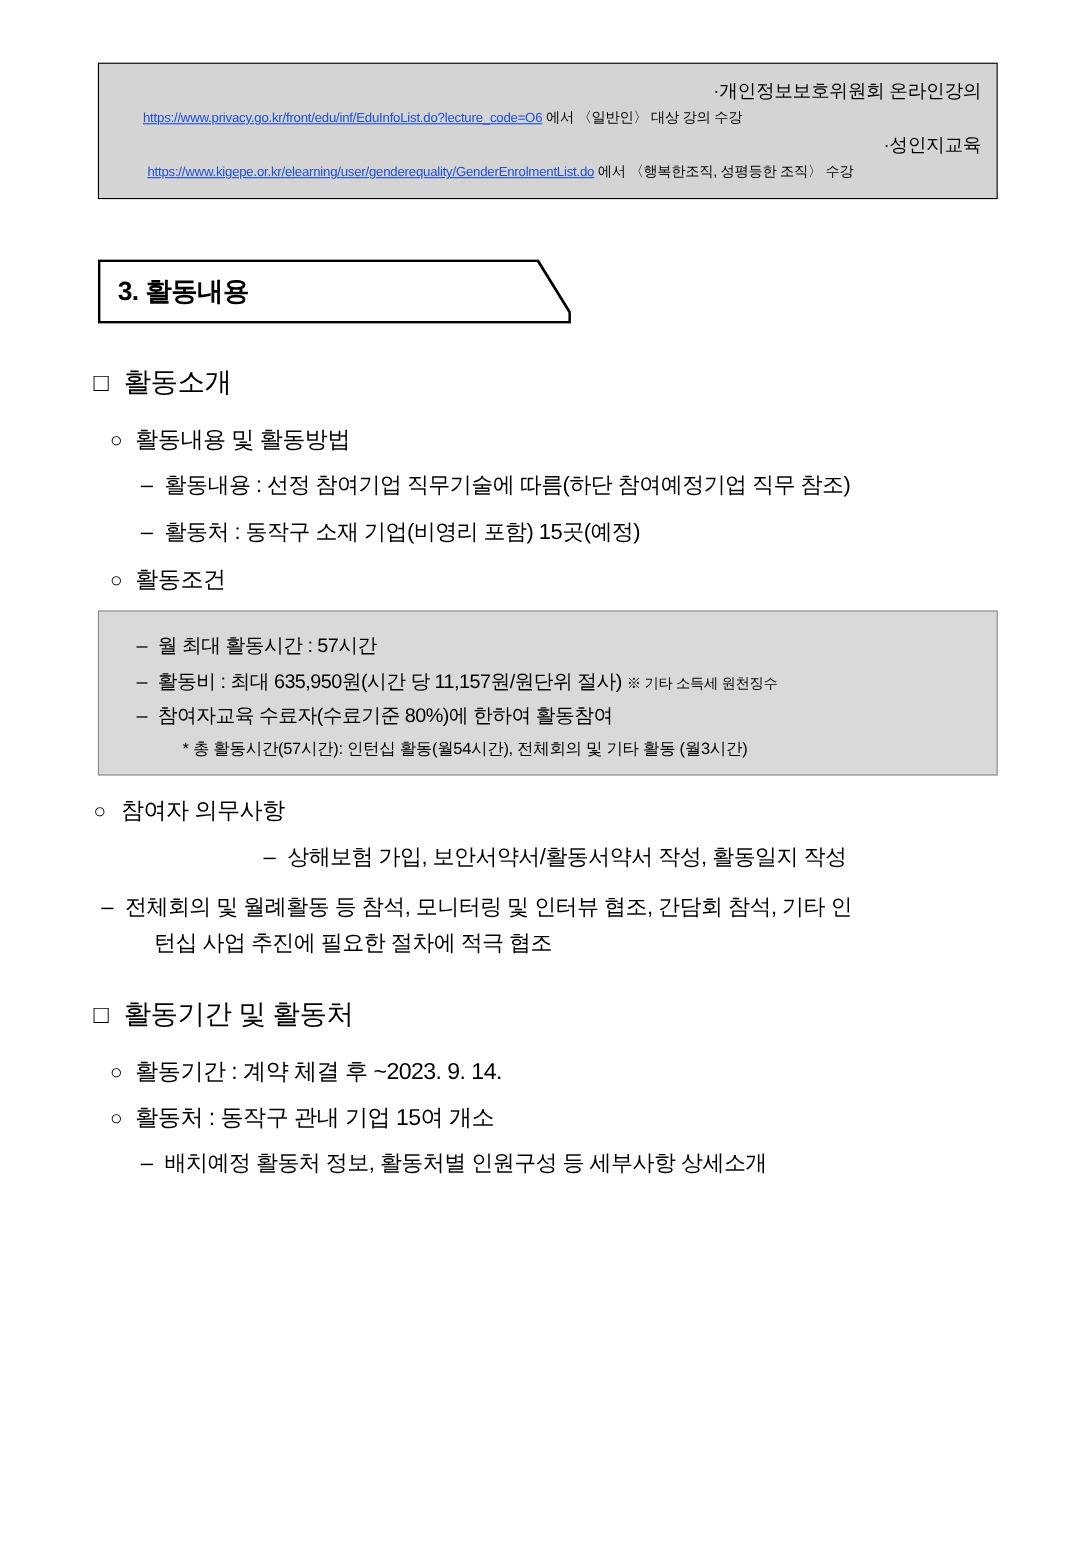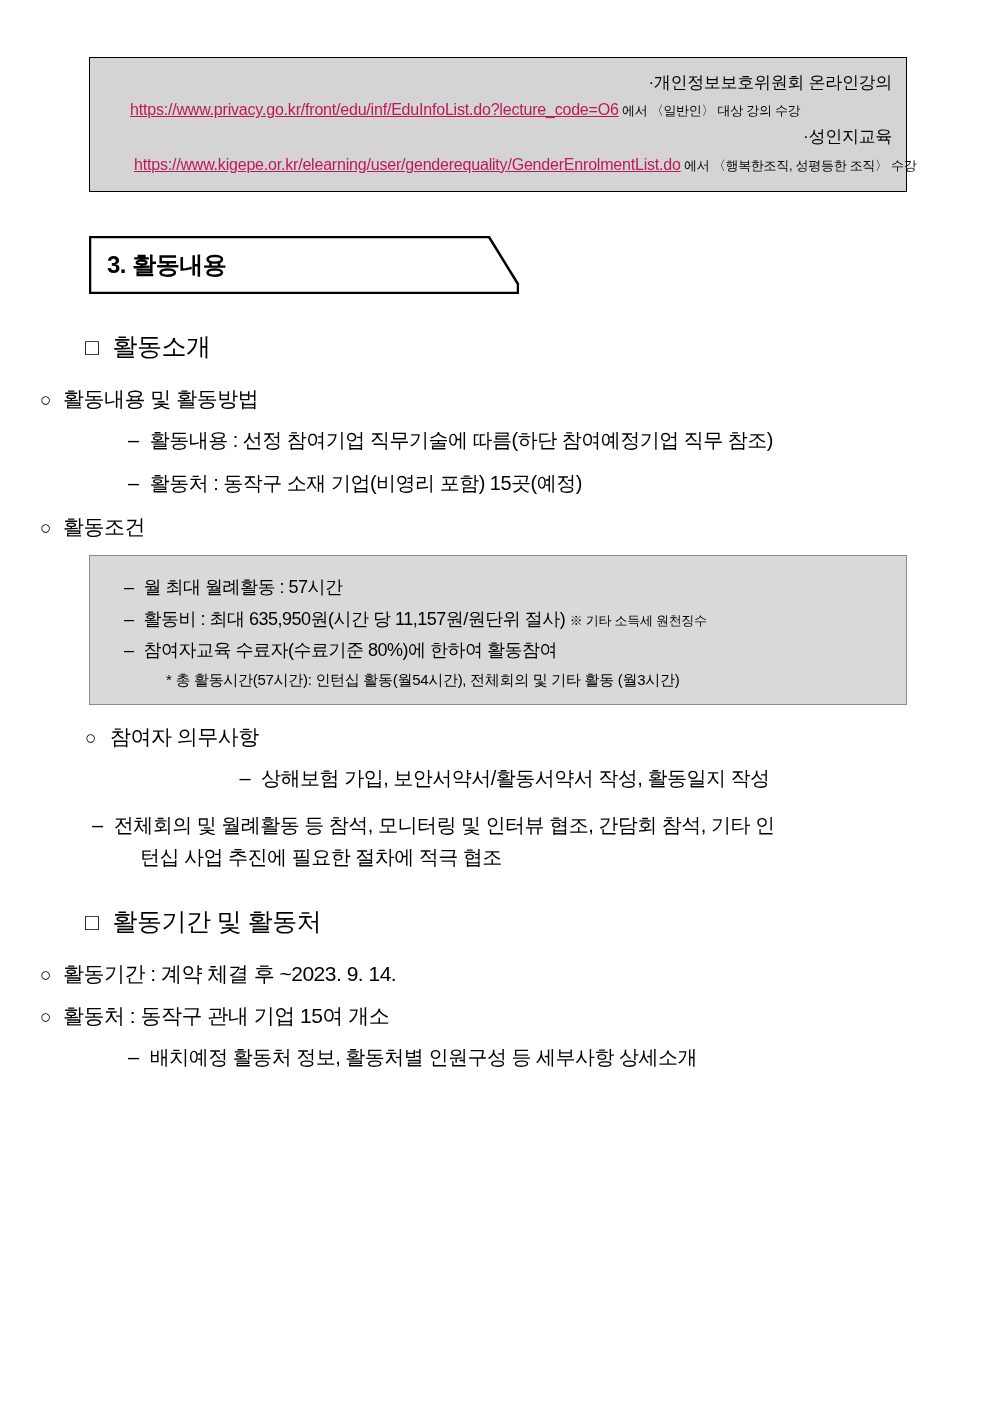--- a/index.html
+++ b/index.html
@@ -47,23 +47,23 @@
   }
   .note-sub {
     font-size: 13px;
     line-height: 1.75;
     letter-spacing: -0.3px;
     padding-left: 22px;
     white-space: nowrap;
   }
   .note-sub.indent2 { padding-left: 26px; }
   .link {
-    color: #be185d;
+    color: #1d4ed8;
     text-decoration: underline;
-    font-size: 16px;
+    font-size: 12px;
     letter-spacing: -0.2px;
   }
   .note-tail {
     font-size: 13px;
     letter-spacing: -0.3px;
   }
 
   
   .section-banner {
     position: absolute;
@@ -94,21 +94,21 @@
     letter-spacing: -0.5px;
     margin: 0 0 22px 0;
     padding-left: 85px;
   }
   .h-square .mk { margin-right: 14px; font-size: 23px; }
 
   .h-circle {
     font-size: 21px;
     letter-spacing: -0.5px;
     margin: 0 0 14px 0;
-    padding-left: 40px;
+    padding-left: 100px;
   }
   .h-circle .mk { margin-right: 12px; font-size: 19px; }
 
   .h-dash {
     font-size: 20px;
     letter-spacing: -0.5px;
     margin: 0 0 16px 0;
     padding-left: 128px;
   }
   .h-dash .mk { margin-right: 11px; }
@@ -219,21 +219,21 @@
     <div class="h-dash">
       <span class="mk">–</span><span>활동처 : 동작구 소재 기업(비영리 포함) 15곳(예정)</span>
     </div>
 
     <div class="h-circle">
       <span class="mk">○</span><span>활동조건</span>
     </div>
 
     <div class="cond-box">
       <div class="cond-line">
-        <span class="mk">–</span><span>월 최대 월례활동 : 57시간</span>
+        <span class="mk">–</span><span>월 최대 활동시간 : 57시간</span>
       </div>
       <div class="cond-line">
         <span class="mk">–</span><span>활동비 : 최대 635,950원(시간 당 11,157원/원단위 절사)</span>
         <span class="tiny">※ 기타 소득세 원천징수</span>
       </div>
       <div class="cond-line">
         <span class="mk">–</span><span>참여자교육 수료자(수료기준 80%)에 한하여 활동참여</span>
       </div>
       <div class="cond-sub">* 총 활동시간(57시간): 인턴십 활동(월54시간), 전체회의 및 기타 활동 (월3시간)</div>
     </div>

